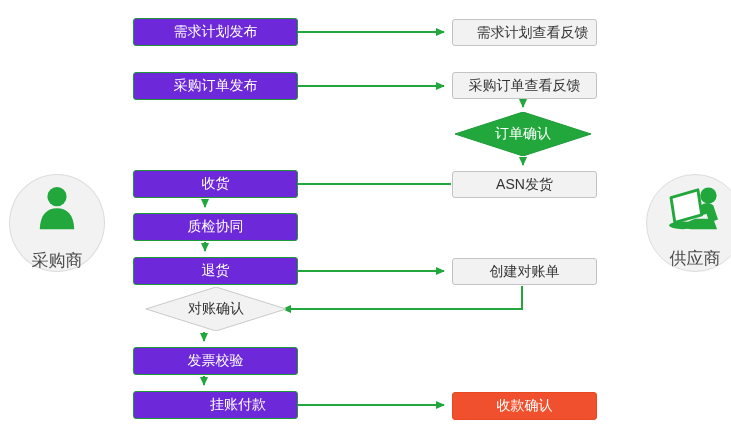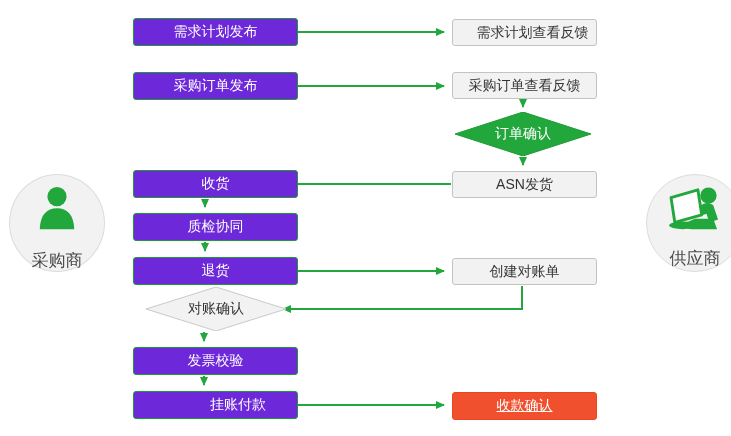--- a/index.html
+++ b/index.html
@@ -76,21 +76,21 @@
   <div class="node green" style="left:133px;top:170px;">收货</div>
   <div class="node green" style="left:133px;top:213px;">质检协同</div>
   <div class="node green" style="left:133px;top:257px;">退货</div>
   <div class="node green" style="left:133px;top:347px;">发票校验</div>
   <div class="node green" style="left:133px;top:391px;padding-left:45px;">挂账付款</div>
 
   <div class="node light" style="left:452px;top:19px;padding-left:16px;">需求计划查看反馈</div>
   <div class="node light" style="left:452px;top:72px;">采购订单查看反馈</div>
   <div class="node light" style="left:452px;top:171px;">ASN发货</div>
   <div class="node light" style="left:452px;top:258px;">创建对账单</div>
-  <div class="node red" style="left:452px;top:392px;text-decoration:underline;">收款确认</div>
+  <div class="node red" style="left:452px;top:392px;">收款确认</div>
 
   <div class="diamond green-d" style="left:455px;top:112px;width:136px;height:44px;">
     <svg viewBox="0 0 136 44" preserveAspectRatio="none">
       <polygon points="68,0 136,22 68,44 0,22" fill="#21a73c" stroke="#1d9a36" stroke-width="1"></polygon>
     </svg>
     <span class="lbl">订单确认</span>
   </div>
 
   <div class="diamond gray-d" style="left:146px;top:287px;width:140px;height:44px;">
     <svg viewBox="0 0 140 44" preserveAspectRatio="none">

